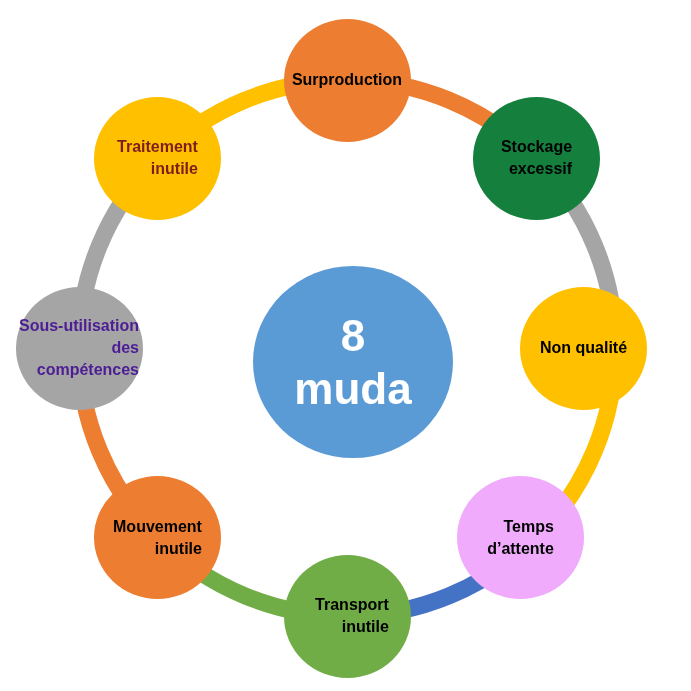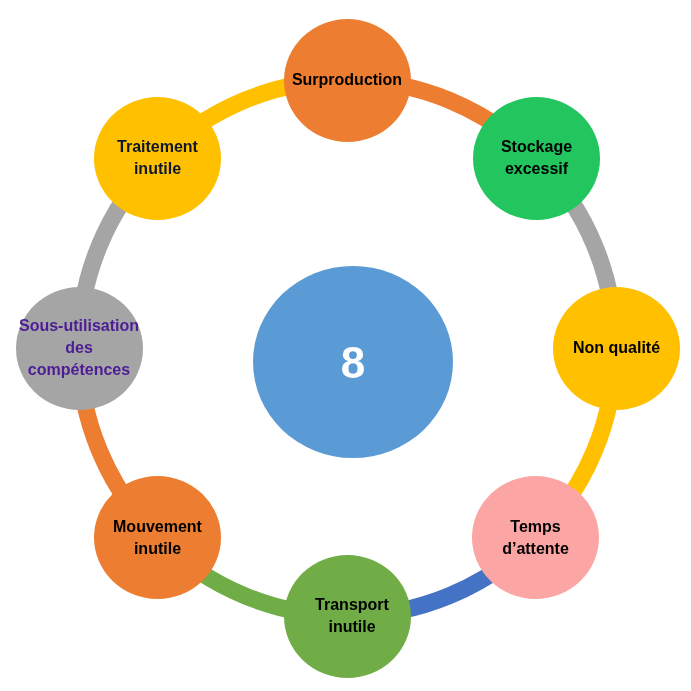--- a/index.html
+++ b/index.html
@@ -16,21 +16,21 @@
   }
   .arc-ring {
     position: absolute; left: 0; top: 0;
     width: 691px; height: 691px;
   }
   .node {
     position: absolute;
     width: 127px; height: 123px;
     border-radius: 50%;
     display: flex; align-items: center; justify-content: center;
-    text-align: center;
+    text-align: right;
   }
   .node-label {
     font-weight: 700;
     font-size: 16px;
     line-height: 22px;
     color: #000000;
     white-space: pre-line;
     letter-spacing: 0px;
   }
   .center-node {
@@ -59,49 +59,50 @@
       <path d="M 536.5 537.5 A 268 268 0 0 1 347.0 616.0" fill="none" stroke="#4472C4" stroke-width="17" stroke-linecap="butt"></path>
       <path d="M 347.0 616.0 A 268 268 0 0 1 157.5 537.5" fill="none" stroke="#70AD47" stroke-width="17" stroke-linecap="butt"></path>
       <path d="M 157.5 537.5 A 268 268 0 0 1 79.0 348.0" fill="none" stroke="#ED7D31" stroke-width="17" stroke-linecap="butt"></path>
       <path d="M 79.0 348.0 A 268 268 0 0 1 157.5 158.5" fill="none" stroke="#A5A5A5" stroke-width="17" stroke-linecap="butt"></path>
       <path d="M 157.5 158.5 A 268 268 0 0 1 347.0 80.0" fill="none" stroke="#FFC000" stroke-width="17" stroke-linecap="butt"></path>
     </svg>
 
   <div id="center-node" class="center-node" style="background: rgb(91, 155, 213);">
     <div class="center-text" style="color: rgb(255, 255, 255);">
       <div>8</div>
+      <div>muda</div>
     </div>
   </div>
 
   <div id="nodes">
       <div class="node" style="left: 283.5px; top: 18.5px; background: rgb(237, 125, 49);">
         <div class="node-label" style="color: rgb(0, 0, 0);">Surproduction</div>
       </div>
-      <div class="node" style="left: 473.005px; top: 96.9954px; background: #22c55e;">
+      <div class="node" style="left: 473.005px; top: 96.9954px; background: #15803d;">
         <div class="node-label" style="color: rgb(0, 0, 0);">Stockage
 excessif</div>
       </div>
-      <div class="node" style="left: 553px; top: 286.5px; background: rgb(255, 192, 0);">
+      <div class="node" style="left: 520px; top: 286.5px; background: rgb(255, 192, 0);">
         <div class="node-label" style="color: rgb(0, 0, 0);">Non qualité</div>
       </div>
-      <div class="node" style="left: 472px; top: 476.005px; background: #fca5a5;">
+      <div class="node" style="left: 457px; top: 476.005px; background: #f0abfc;">
         <div class="node-label" style="color: rgb(0, 0, 0);">Temps
 d’attente</div>
       </div>
       <div class="node" style="left: 283.5px; top: 554.5px; background: rgb(112, 173, 71);">
         <div class="node-label" style="color: rgb(0, 0, 0); margin-left: 10px;">Transport
 inutile</div>
       </div>
       <div class="node" style="left: 93.9954px; top: 476.005px; background: rgb(237, 125, 49);">
         <div class="node-label" style="color: #000000;">Mouvement
 inutile</div>
       </div>
       <div class="node" style="left: 15.5px; top: 286.5px; background: rgb(165, 165, 165);">
         <div class="node-label" style="color: #4c1d95;">Sous-utilisation
 des
 compétences</div>
       </div>
       <div class="node" style="left: 93.9954px; top: 96.9954px; background: rgb(255, 192, 0);">
-        <div class="node-label" style="color: #0f172a;">Traitement
+        <div class="node-label" style="color: #7f1d1d;">Traitement
 inutile</div>
       </div>
     </div>
 </div>
 
 </body></html>

